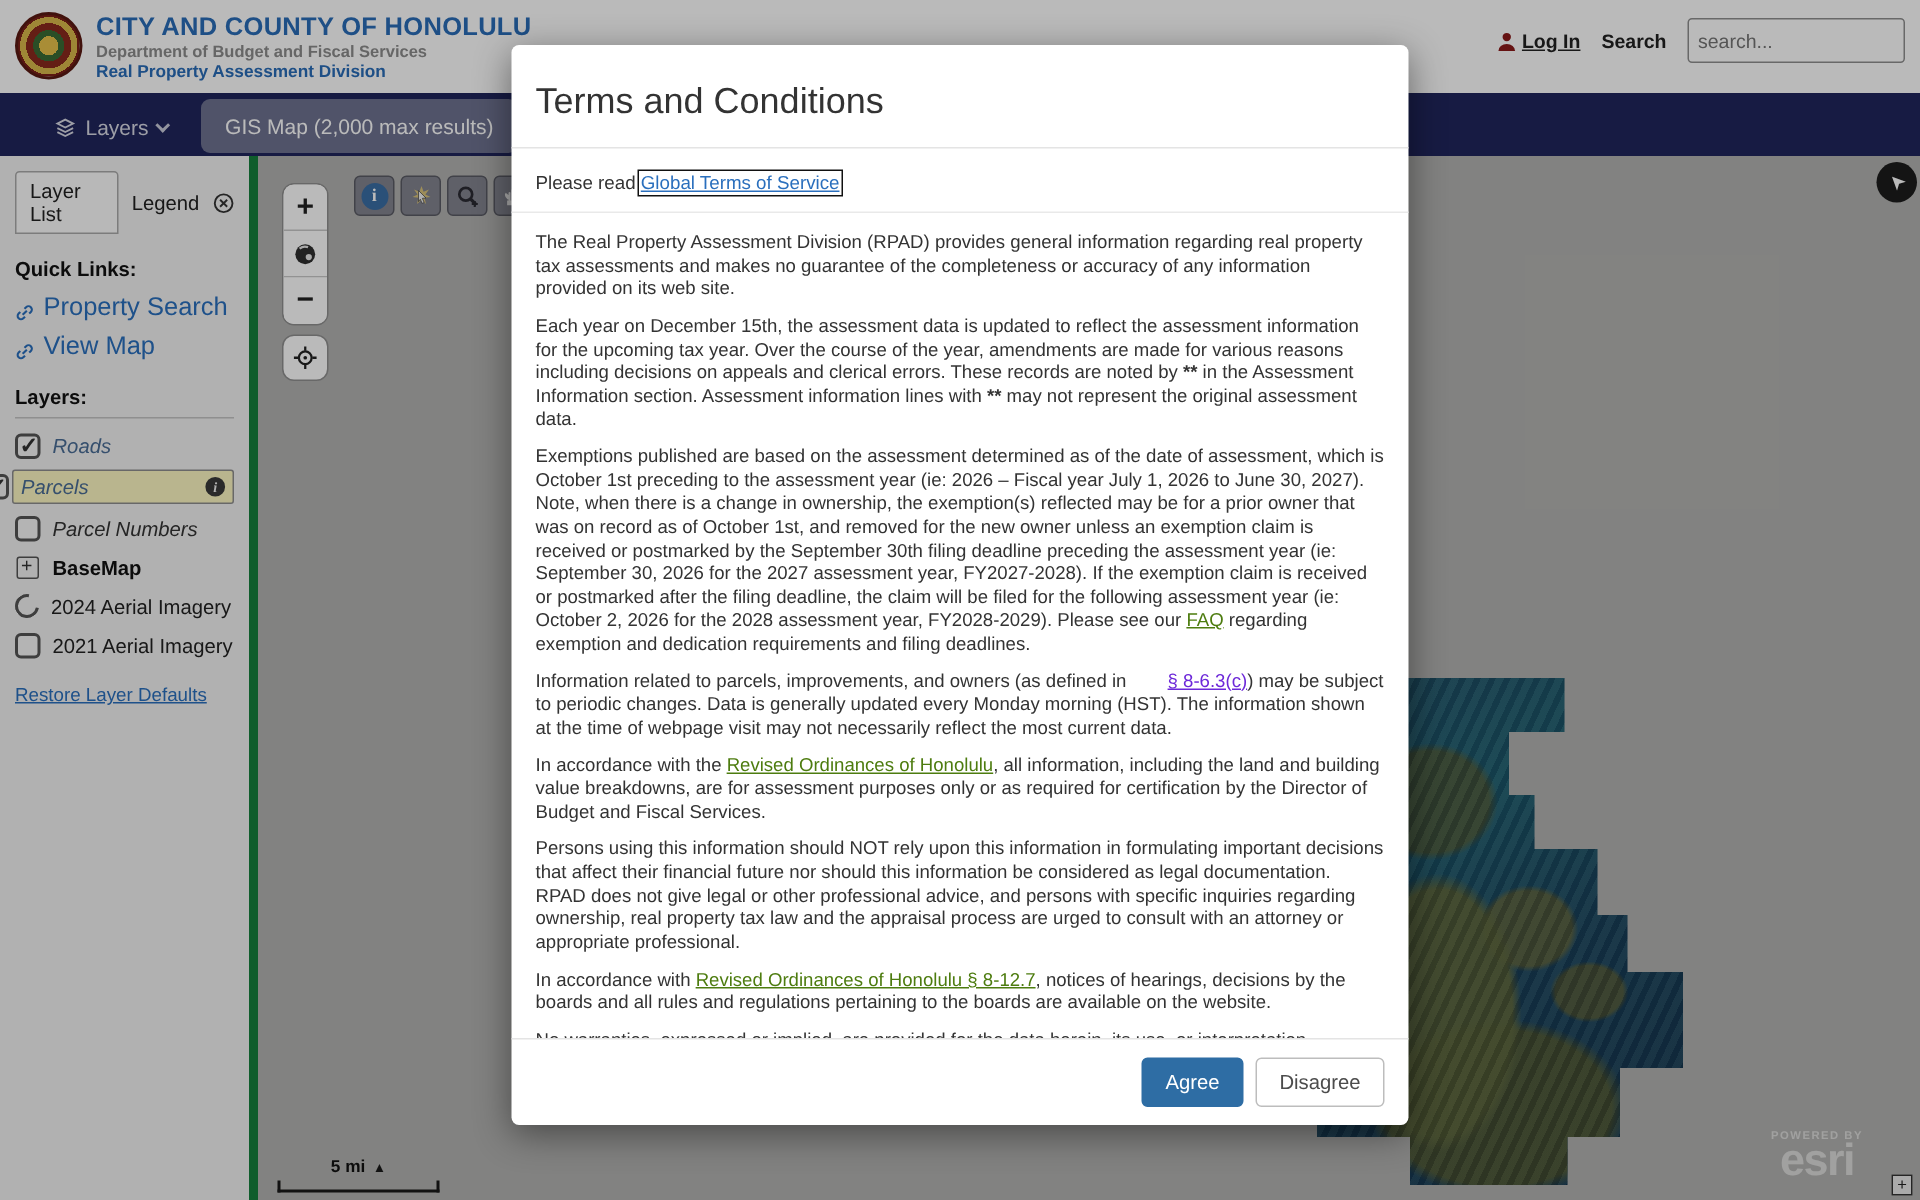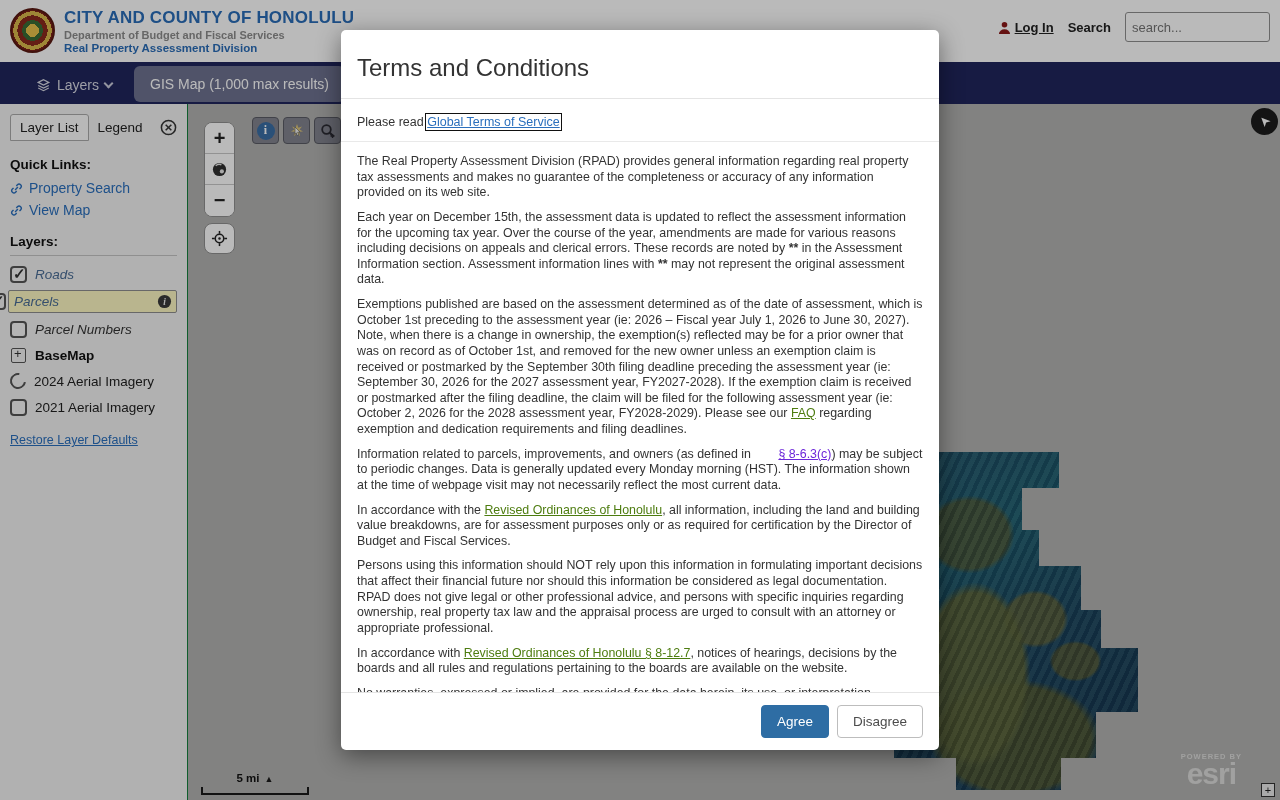--- a/index.html
+++ b/index.html
@@ -24,27 +24,27 @@
 
   
   .navbar { position:relative; height:42px; background:#20255c; display:flex; align-items:flex-end; color:#dfe1ea; }
   .nav-item { display:flex; align-items:center; gap:6px; font-size:14px; padding:11px 14px; color:#d7d9e4; }
   .nav-item.first { margin-left:22px; }
   .gis-tab { background:#6e7290; color:#fff; border-radius:6px; padding:10px 16px; font-size:14px; margin:3px 8px 2px 8px; }
   .chev { width:7px; height:7px; border-right:2px solid #c9cbda; border-bottom:2px solid #c9cbda; transform:rotate(45deg); margin-top:-3px; }
 
   
   .content { position:absolute; top:104px; left:0; right:0; bottom:0; display:flex; }
-  .sidebar { width:188px; background:#f3f3f3; border-right:1px solid #15803d; padding:10px 10px 0 10px; position:relative; }
+  .sidebar { width:172px; background:#f3f3f3; border-right:6px solid #15803d; padding:10px 10px 0 10px; position:relative; }
   .tabs { display:flex; align-items:center; }
   .tab { font-size:13.5px; color:#222; padding:5px 9px; }
   .tab.active { background:#fdfdfd; border:1px solid #aaa; border-radius:3px 3px 0 0; }
   .panel-close { margin-left:auto; }
   .sb-heading { font-weight:bold; font-size:13.5px; color:#111; margin:16px 0 8px 0; }
-  .qlink { display:flex; align-items:center; gap:6px; color:#2a6fbd; font-size:14px; margin:6px 0; text-decoration:none; }
+  .qlink { display:flex; align-items:flex-end; gap:6px; color:#2a6fbd; font-size:17px; margin:6px 0; text-decoration:none; }
   .layers-rule { border:0; border-top:1px solid #c4c4c4; margin:6px 0 8px 0; }
   .layer-row { display:flex; align-items:center; gap:8px; margin:6px 0; font-size:13.5px; color:#222; min-height:20px; }
   .layer-row.boxed { border:1px solid #8f8f8f; border-radius:2px; background:#fef9c3; padding:2px 4px; margin-left:-2px; }
   .layer-row.boxed .cb { margin-left:-24px; background:#f3f3f3; }
   .lbl-link { font-style:italic; color:#4a6d96; }
   .lbl-italic { font-style:italic; color:#333; }
   .lbl-bold { font-weight:bold; color:#111; }
   .cb { width:17px; height:17px; border:2px solid #555; border-radius:4px; background:#f7f7f7; position:relative; flex:none; }
   .cb.checked::after { content:"✓"; position:absolute; left:1px; top:-3px; font-size:15px; font-weight:bold; color:#333; }
   .expander { width:15px; height:15px; border:1.5px solid #555; border-radius:2px; position:relative; flex:none; margin:0 1px; }
@@ -143,21 +143,21 @@
       <svg width="15" height="14" viewBox="0 0 16 16">
           <g fill="none" stroke="#d7d9e4" stroke-width="1.4">
             <path d="M2 5 L8 2 L14 5 L8 8 Z"></path>
             <path d="M2 8.5 L8 11.5 L14 8.5"></path>
             <path d="M2 11.5 L8 14.5 L14 11.5"></path>
           </g>
         </svg>
       <span>Layers</span>
       <span class="chev"></span>
     </span>
-    <span class="gis-tab">GIS Map (1,000 max results)</span>
+    <span class="gis-tab">GIS Map (2,000 max results)</span>
     <span class="nav-item">Search</span>
     <span class="nav-item">S</span>
   </div>
 
   <div class="content">
 
     <div class="sidebar">
       <div class="tabs">
         <span class="tab active">Layer List</span>
         <span class="tab">Legend</span>

